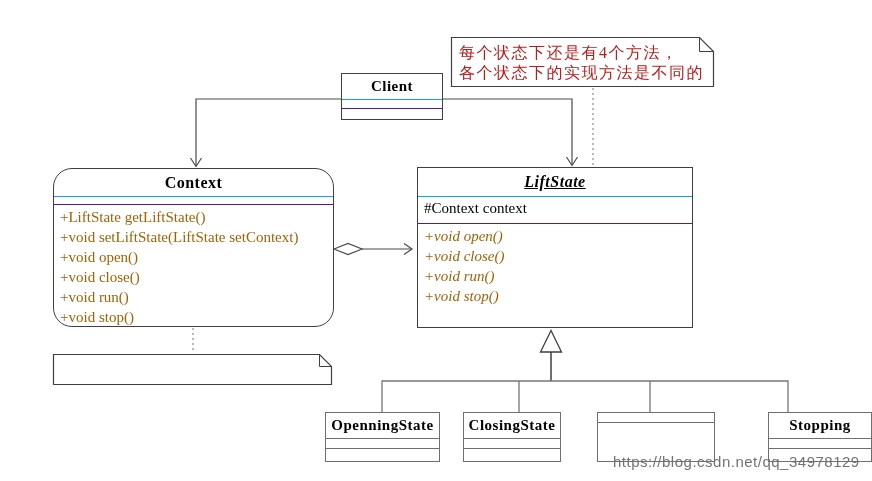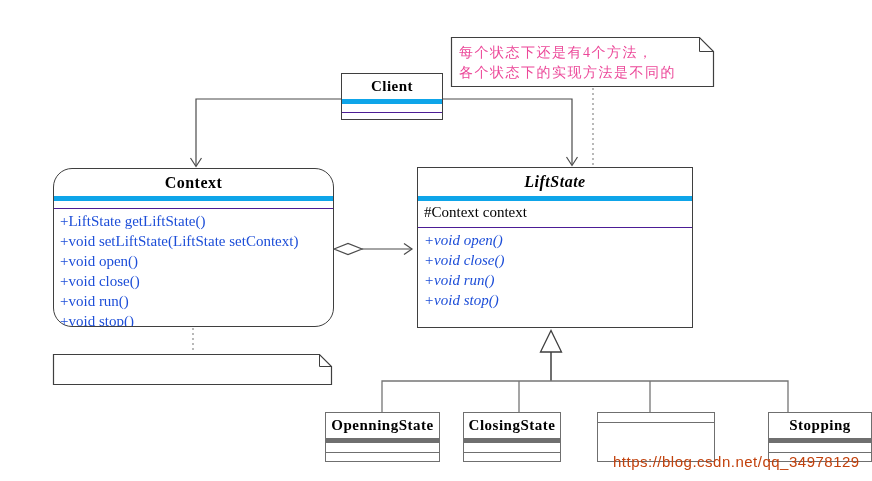--- a/index.html
+++ b/index.html
@@ -8,39 +8,39 @@
     font-family:"Liberation Serif", serif;
   }
   #connector-layer{position:absolute;left:0;top:0;width:872px;height:481px;}
   .uml-class{
     position:absolute;background:#ffffff;border:1px solid #3f3f3f;
     display:flex;flex-direction:column;box-sizing:border-box;
   }
   .uml-class.gray{border-color:#6f6f6f;}
   .uml-title{
     font-weight:bold;font-size:16px;text-align:center;color:#000;
-    border-bottom:5px solid #0ea5e9;display:flex;align-items:center;justify-content:center;
+    border-bottom:1px solid #0ea5e9;display:flex;align-items:center;justify-content:center;
     letter-spacing:.5px;
   }
   .uml-title.small{font-size:15px;}
-  .uml-title.italic{font-style:italic;}
+  .uml-title.italic{font-style:italic;text-decoration:underline;}
   .gray .uml-title{border-bottom-color:#6f6f6f;}
   .uml-attrs{border-bottom:1px solid #4c1d95;box-sizing:border-box;}
   .gray .uml-attrs{border-bottom-color:#6f6f6f;}
   .uml-attrs.with-text{font-size:15px;color:#000;padding:3px 0 0 6px;}
-  .uml-methods{flex:1;padding:2px 0 0 6px;font-size:15px;color:#1d4ed8;overflow:hidden;}
+  .uml-methods{flex:1;padding:2px 0 0 6px;font-size:15px;color:#a16207;overflow:hidden;}
   .uml-methods .m{line-height:20px;white-space:nowrap;}
   .uml-methods .m.italic{font-style:italic;}
   .note-text{
-    position:absolute;font-size:14px;color:#ec4899;letter-spacing:1.5px;
+    position:absolute;font-size:16px;color:#b91c1c;letter-spacing:1.5px;
     line-height:20px;white-space:nowrap;
   }
   #watermark{
     position:absolute;left:613px;top:453px;
-    font-family:"Liberation Sans", sans-serif;font-size:15px;color:#c2410c;
+    font-family:"Liberation Sans", sans-serif;font-size:15px;color:#737373;
     letter-spacing:.5px;z-index:10;white-space:nowrap;
   }
 </style>
 </head>
 <body>
 
 <div id="stage">
 
   <svg id="connector-layer" viewBox="0 0 872 481" xmlns="http://www.w3.org/2000/svg">
 

